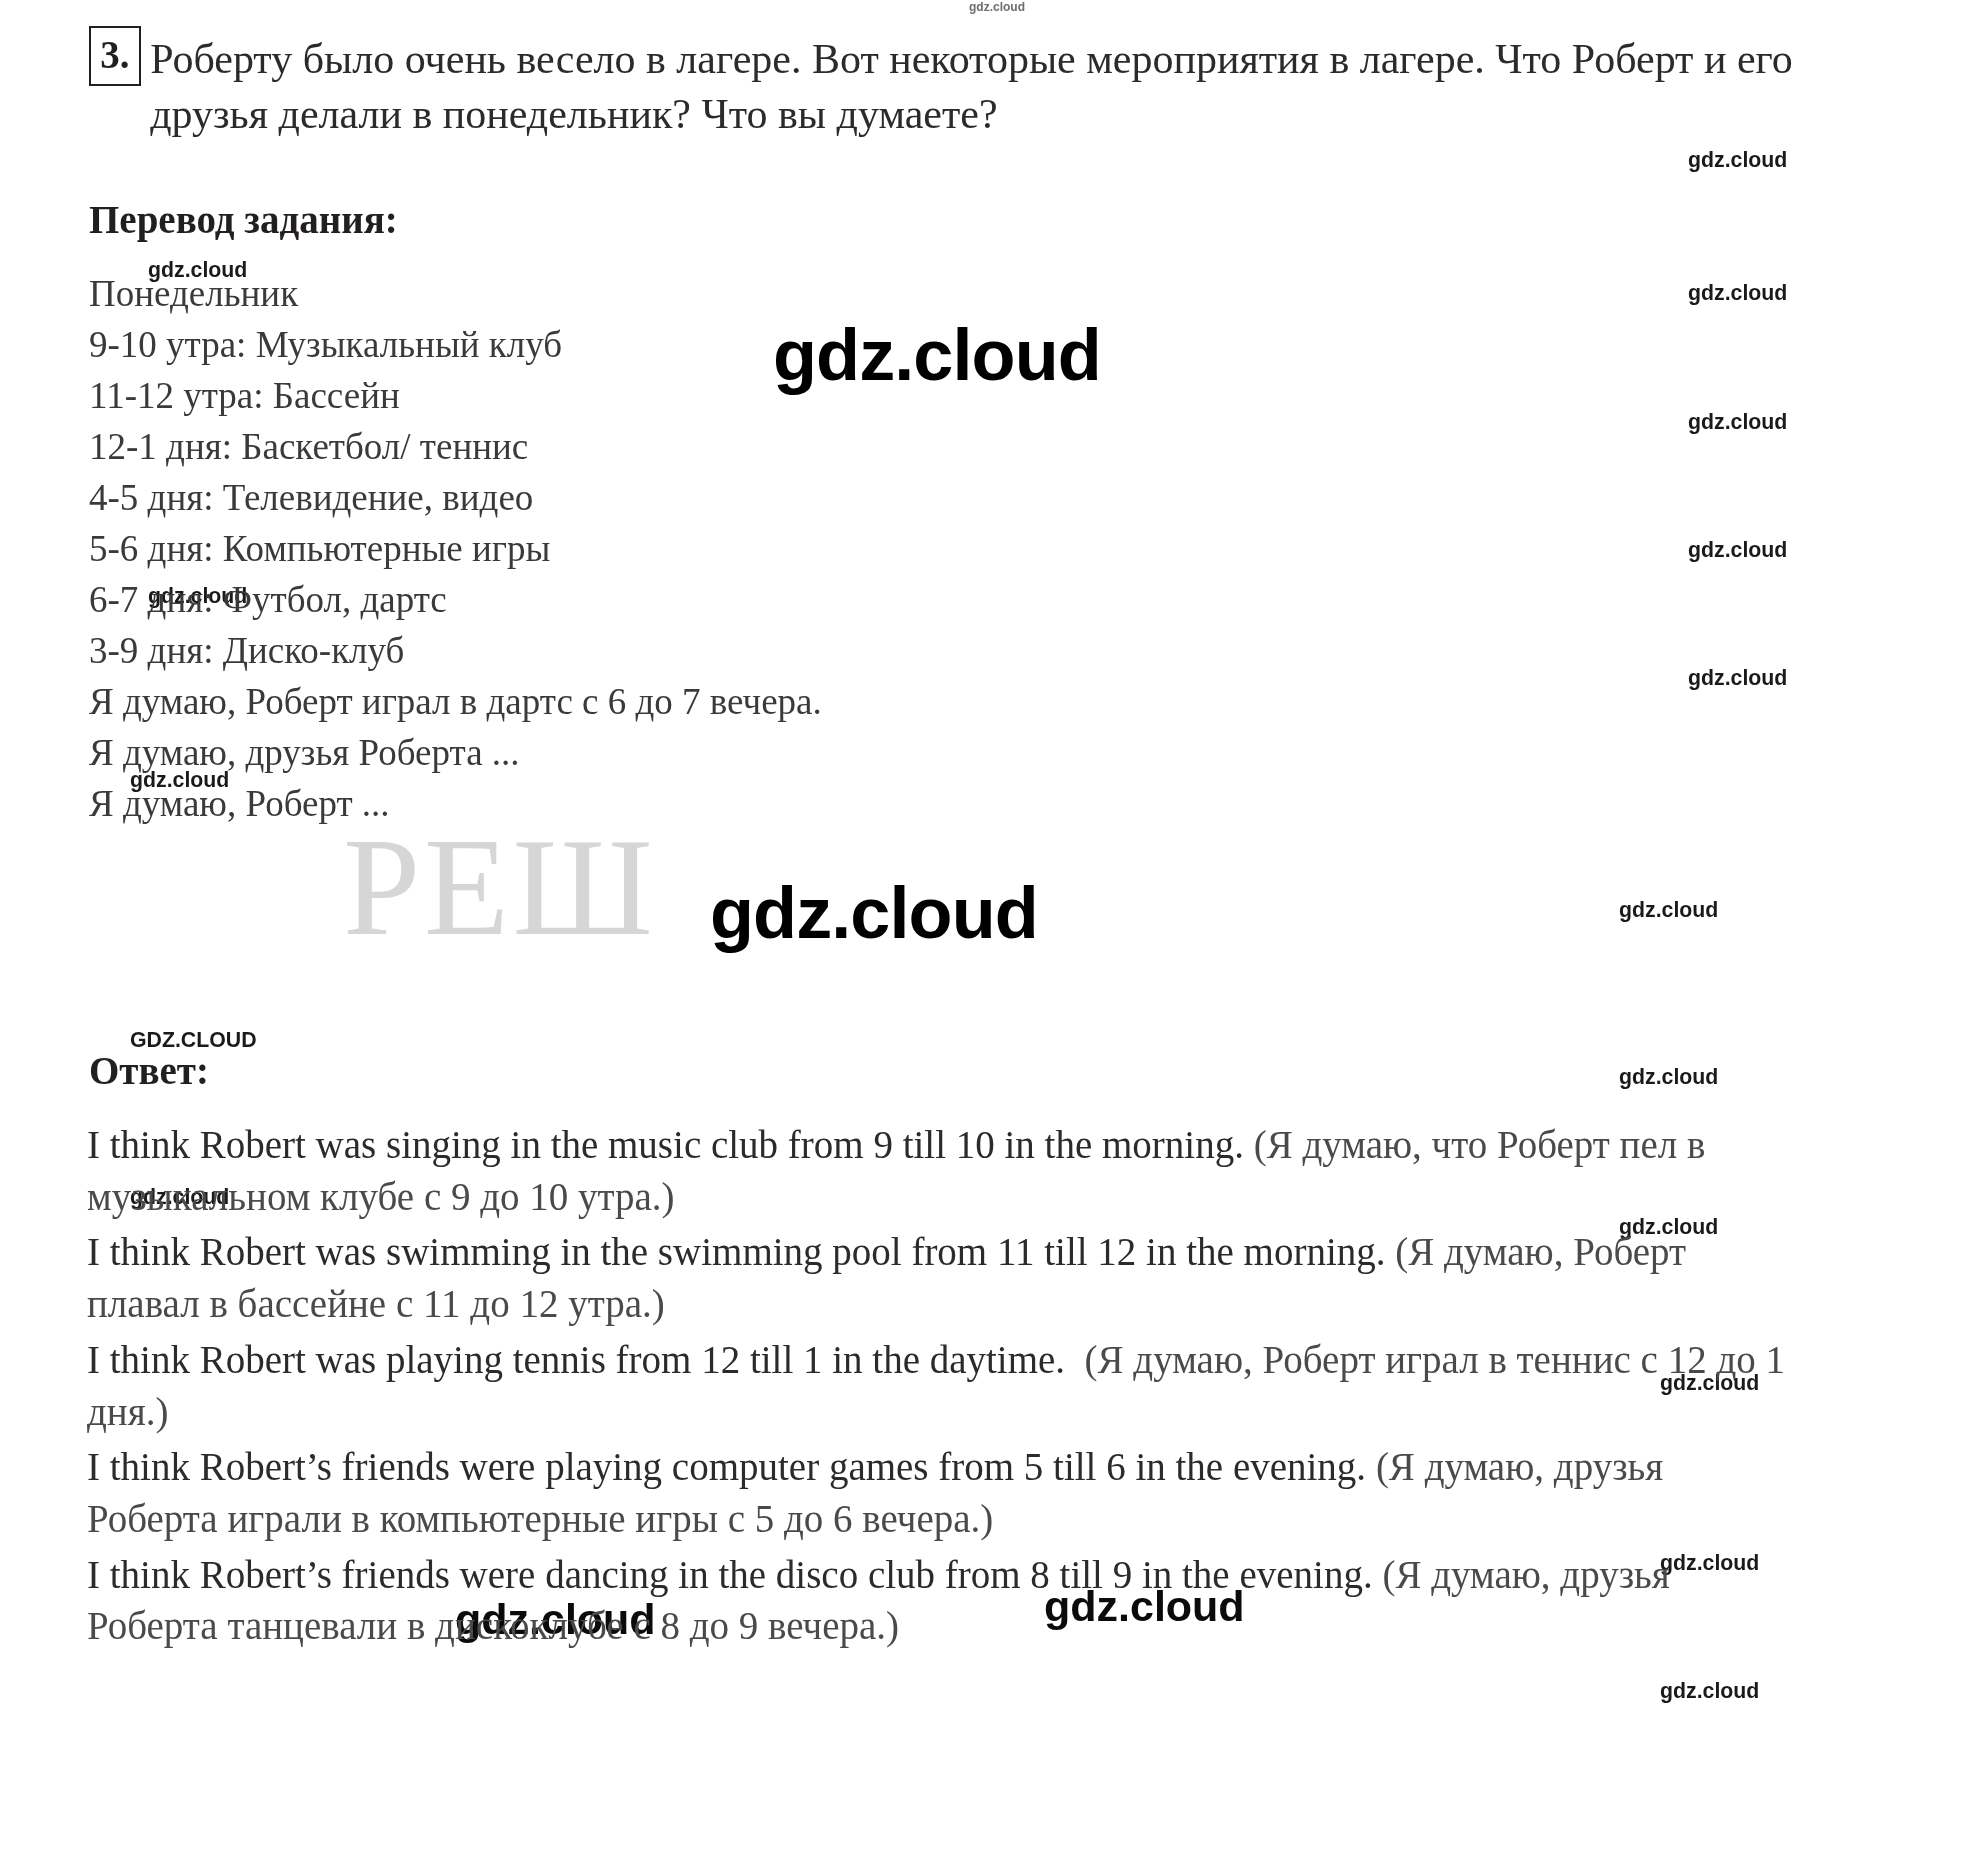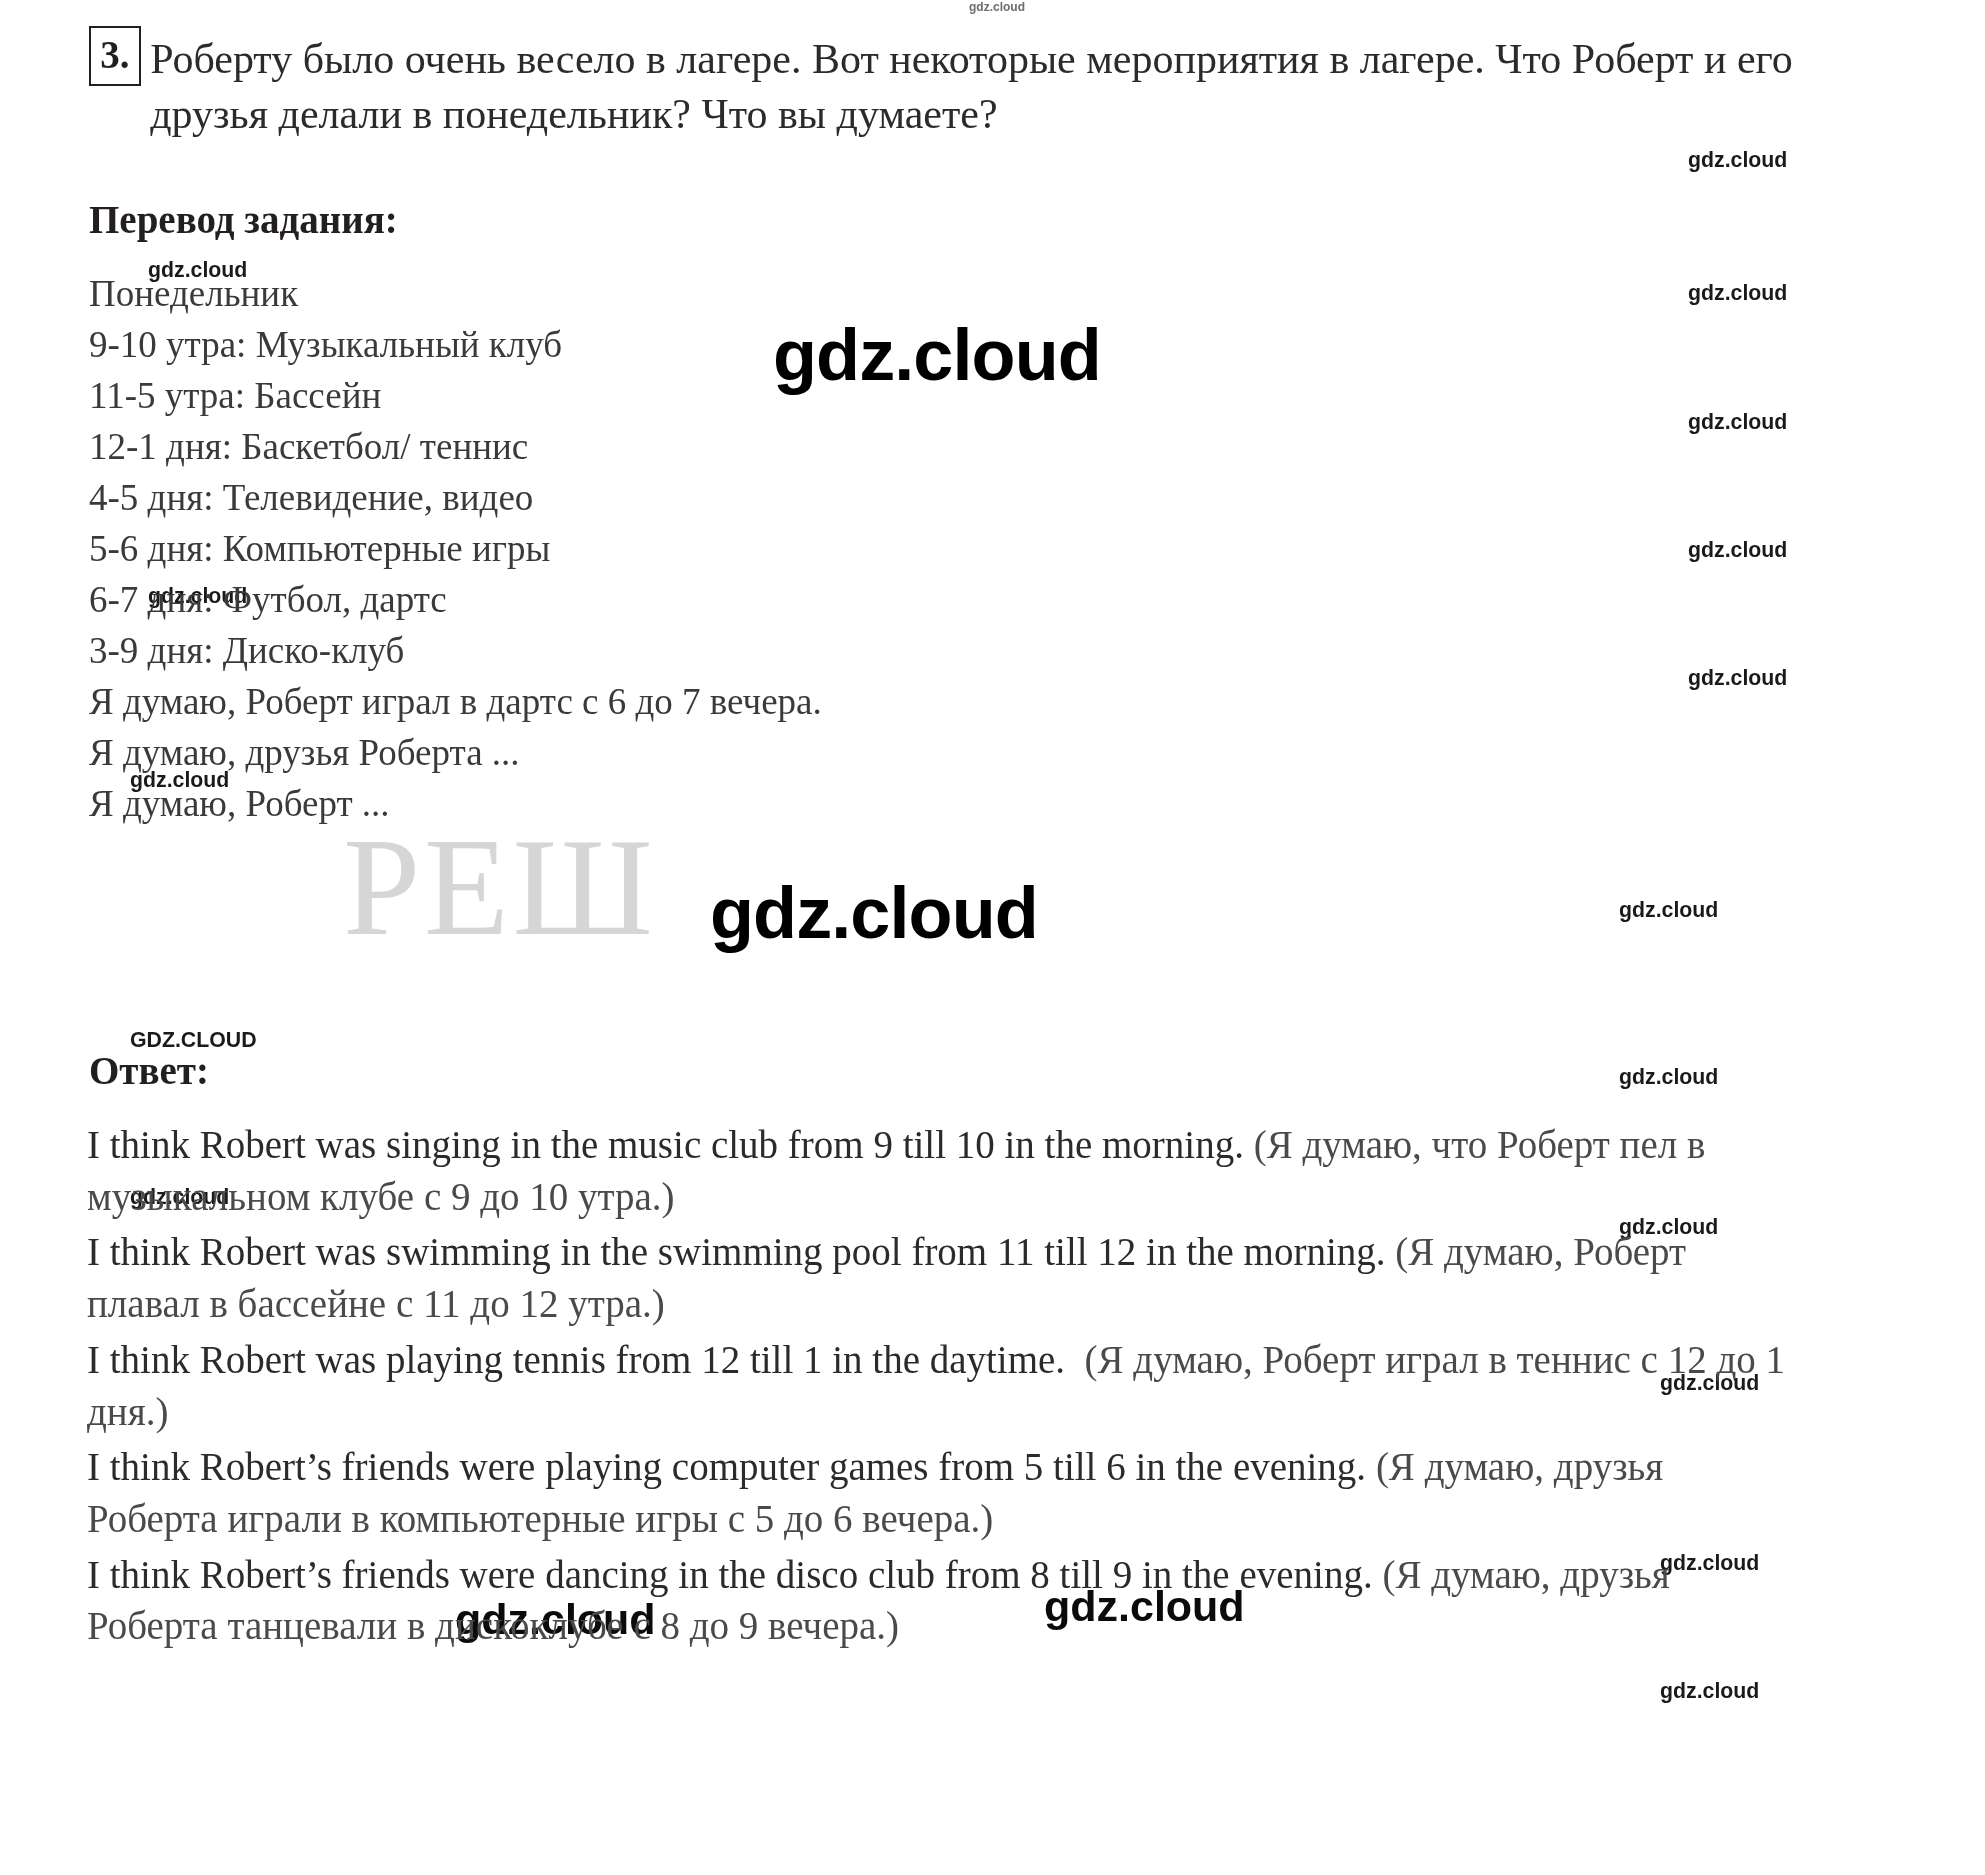--- a/index.html
+++ b/index.html
@@ -167,21 +167,21 @@
   <div class="task-head">
     <div class="task-num">3.</div>
     <div class="task-text">Роберту было очень весело в лагере. Вот некоторые мероприятия в лагере. Что Роберт и его друзья делали в понедельник? Что вы думаете?</div>
   </div>
 
   <div class="section-title" id="translation-title">Перевод задания:</div>
 
   <div class="translation">
     <div class="line">Понедельник</div>
     <div class="line">9-10 утра: Музыкальный клуб</div>
-    <div class="line">11-5 утра: Бассейн</div>
+    <div class="line">11-12 утра: Бассейн</div>
     <div class="line">12-1 дня: Баскетбол/ теннис</div>
     <div class="line">4-5 дня: Телевидение, видео</div>
     <div class="line">5-6 дня: Компьютерные игры</div>
     <div class="line">6-7 дня: Футбол, дартс</div>
     <div class="line">3-9 дня: Диско-клуб</div>
     <div class="line">Я думаю, Роберт играл в дартс с 6 до 7 вечера.</div>
     <div class="line">Я думаю, друзья Роберта ...</div>
     <div class="line">Я думаю, Роберт ...</div>
   </div>
 

